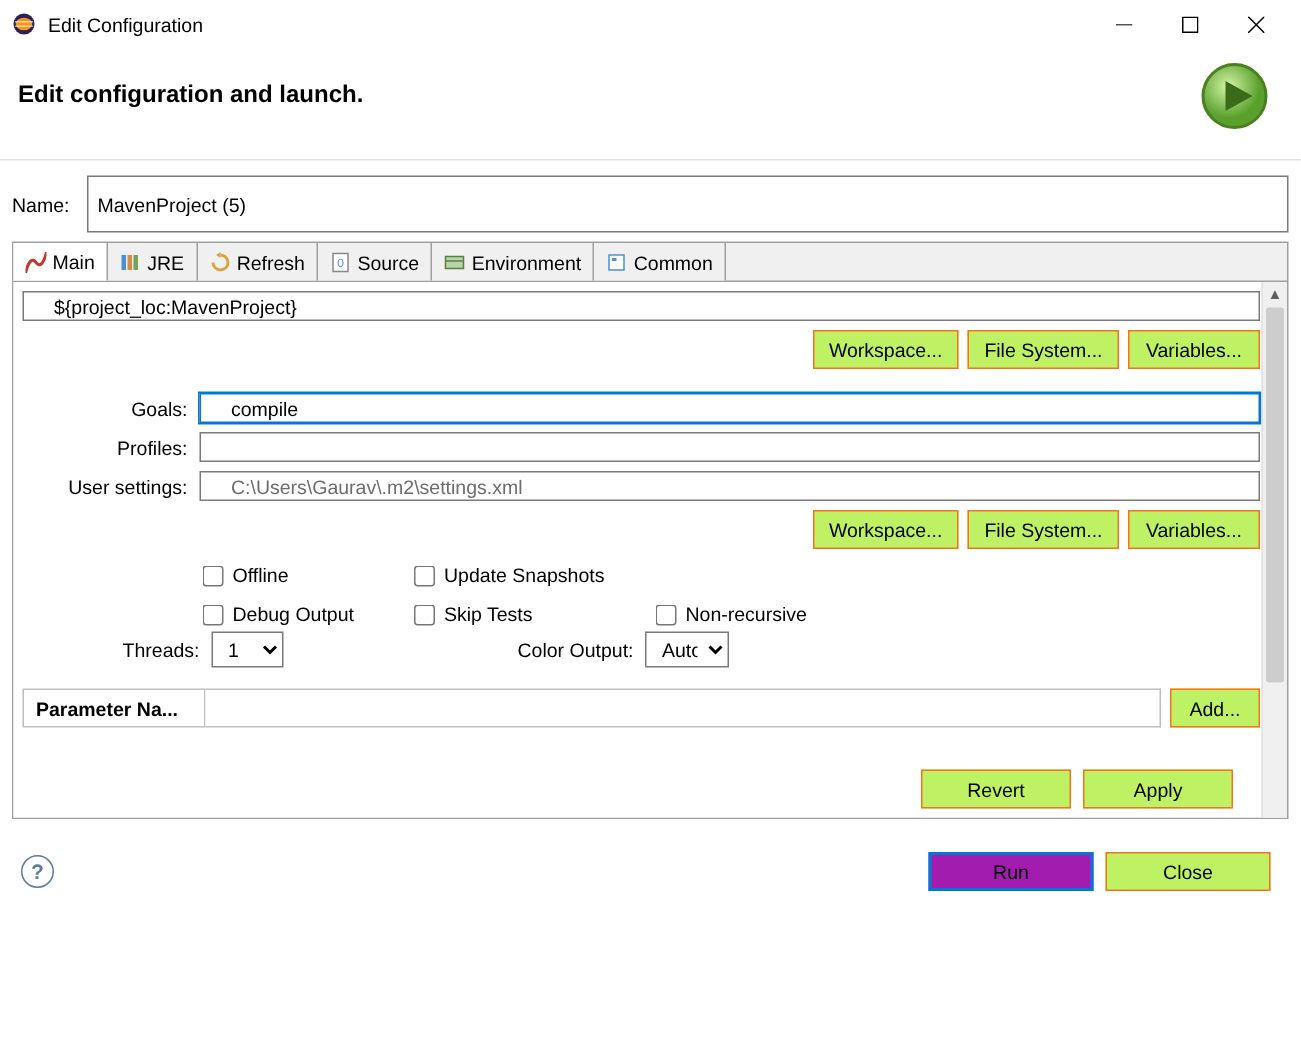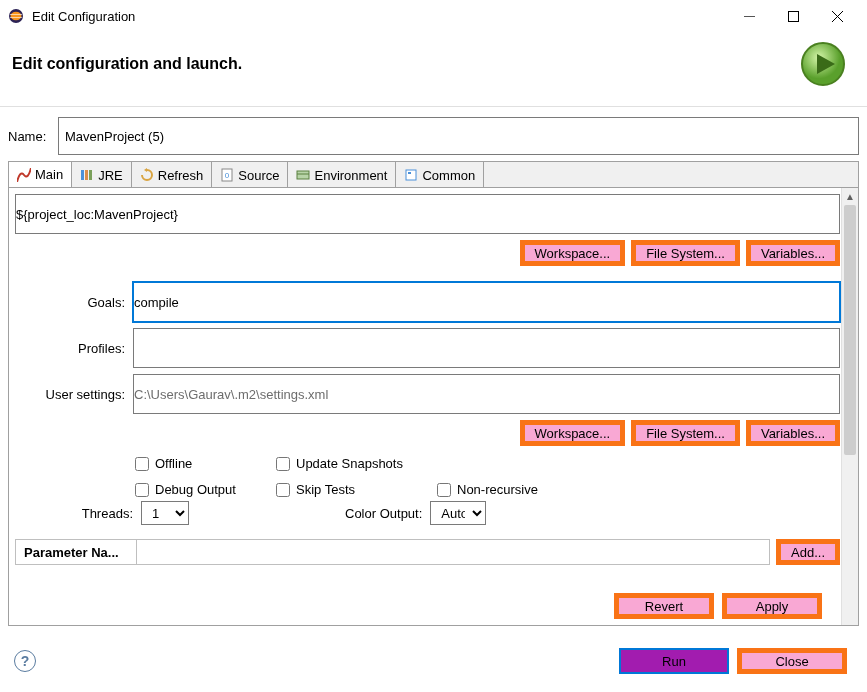--- a/index.html
+++ b/index.html
@@ -18,25 +18,25 @@
 .config-panel { border: 1px solid #a0a0a0; padding: 0; position: relative; }
 .tabs { display: flex; height: 26px; background: #f0f0f0; border-bottom: 1px solid #a0a0a0; overflow: hidden; }
 .tab { display: flex; align-items: center; gap: 4px; padding: 0 8px; border-right: 1px solid #a0a0a0; background: #f0f0f0; font-size: 13px; height: 26px; cursor: pointer; }
 .tab.active { background: #fff; border-bottom: 1px solid #fff; margin-bottom: -1px; }
 .tab-icon { width: 14px; height: 14px; display: inline-flex; align-items: center; justify-content: center; }
 .panel-body { padding: 6px 18px 6px 6px; background: #fff; position: relative; }
 .vscroll { position: absolute; right: 0; top: 0; bottom: 0; width: 17px; background: #f0f0f0; border-left: 1px solid #e0e0e0;}
 .vscroll-arrow { height:17px; display:flex; align-items:center; justify-content:center; color:#606060; font-size:10px;}
 .vscroll-thumb { margin: 0 2px; background: #cdcdcd; border-radius: 2px; height: 250px; }
 .field-label { margin: 4px 0 2px 0; }
-.text-input { width: 100%; height: 40px; border: 1px solid #7a7a7a; padding: 2px 0; font-family: inherit; font-size: 13px; }
+.text-input { width: 100%; height: 20px; border: 1px solid #7a7a7a; padding: 2px 20px; font-family: inherit; font-size: 13px; }
 .text-input.focused { border: 1px solid #0078d7; outline: 1px solid #0078d7; }
 .text-input.disabled { color: #6d6d6d; background: #fff; }
 .btn-row { display: flex; gap: 6px; justify-content: flex-end; margin-top: 6px; }
-.btn { min-width: 88px; height: 26px; background: #f9a8d4; border: 5px solid #f97316; font-family: inherit; font-size: 13px; padding: 0 10px; cursor: pointer; }
+.btn { min-width: 88px; height: 26px; background: #bef264; border: 1px solid #f97316; font-family: inherit; font-size: 13px; padding: 0 10px; cursor: pointer; }
 .btn.primary { border: 2px solid #0078d7; background: #a21caf; }
 .form-grid { display: grid; grid-template-columns: 110px 1fr; gap: 6px 8px; align-items: center; margin-top: 16px; }
 .form-grid label { text-align: right; }
 .checks { margin: 10px 0 4px 120px; display: grid; grid-template-columns: 130px 150px 140px; row-gap: 6px; gap: 11px; }
 .chk { display: flex; align-items: center; gap: 6px; }
 .chk input { width: 14px; height: 14px; }
 .row-threads { margin-left: 60px; display: flex; align-items: center; gap: 8px; }
 .row-threads .spacer { width: 140px; }
 select { height: 24px; border: 1px solid #7a7a7a; background: #fff; font-family: inherit; font-size: 13px; padding: 0 4px 0 6px; }
 .param-bar { display: flex; gap: 0; margin-top: 14px; }

